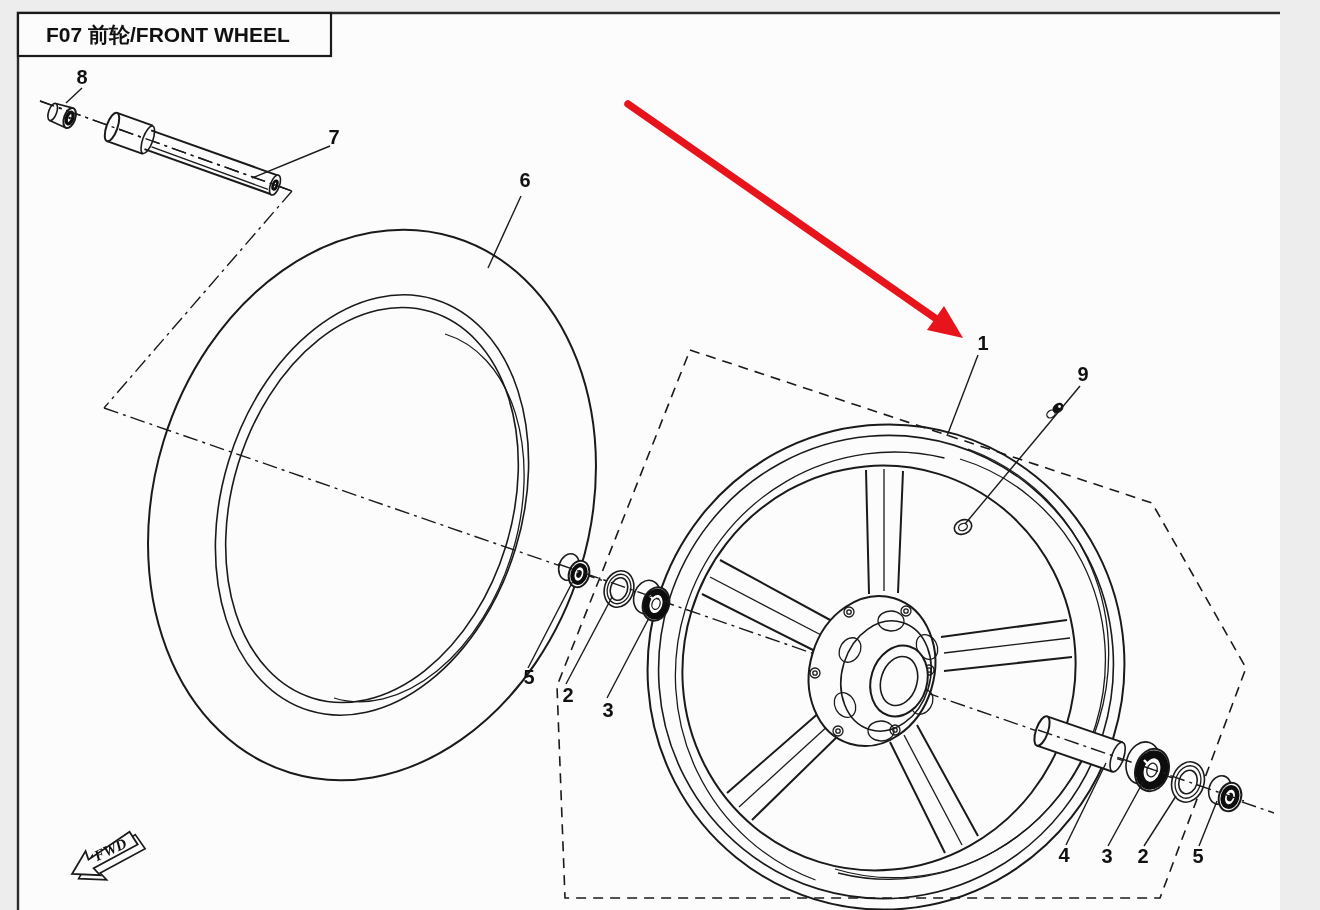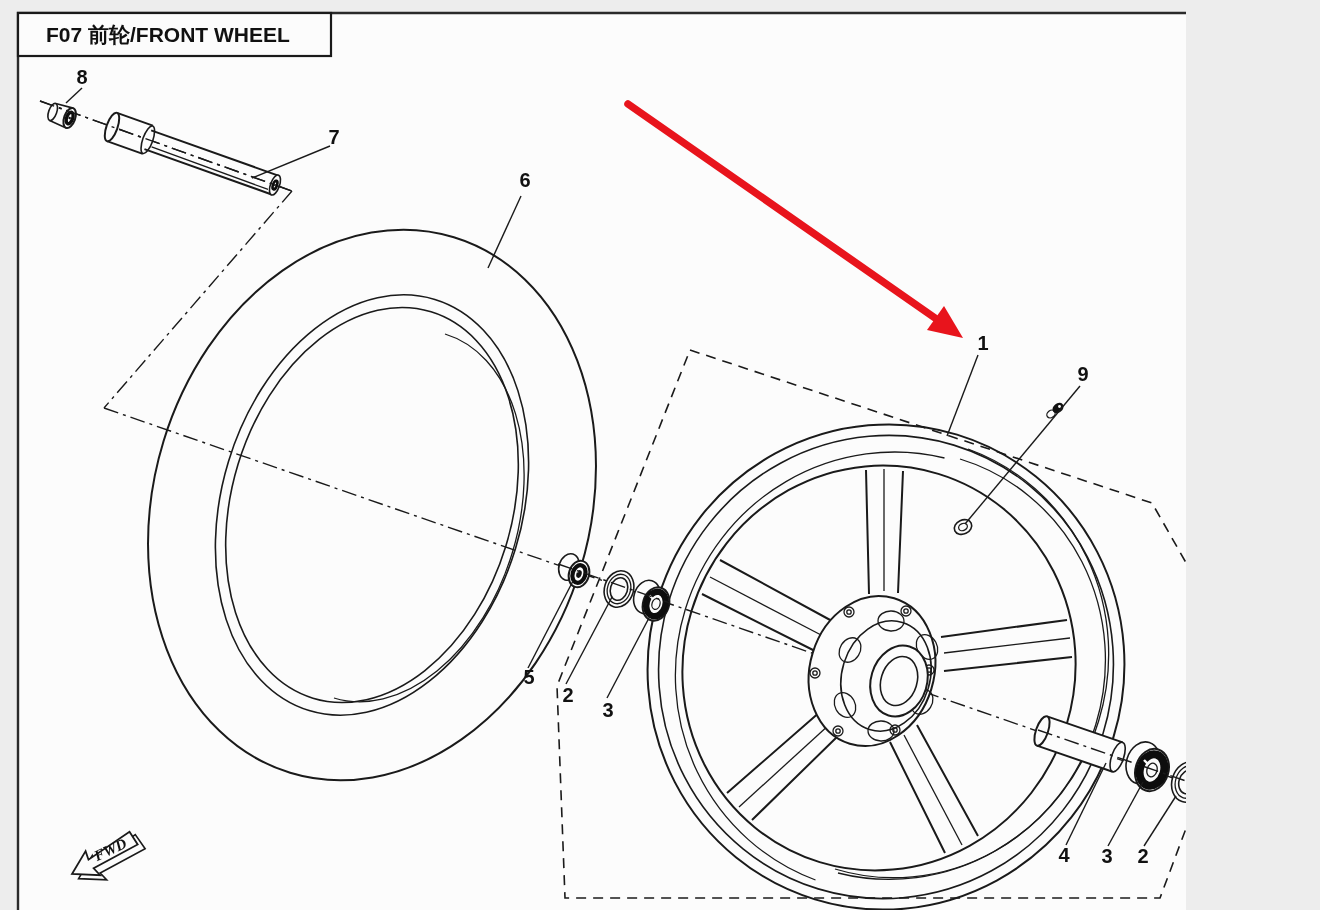--- a/index.html
+++ b/index.html
@@ -1,16 +1,16 @@
 <!DOCTYPE html>
 <html><head>
 <meta charset="utf-8">
 <style>
   html,body{margin:0;padding:0;background:#ededed;}
-  .stage{position:relative;width:1186px;height:910px;background:#ededed;overflow:hidden;
+  .stage{position:relative;width:1280px;height:910px;background:#ededed;overflow:hidden;
          font-family:"Liberation Sans",sans-serif;}
   svg{position:absolute;left:0;top:0;}
   .ln{stroke:#1a1a1a;fill:none;stroke-width:2;}
   .t16{stroke-width:1.6;}
   .t13{stroke-width:1.3;}
   .wfill{fill:#fcfcfc;}
   .dashdot{stroke:#1a1a1a;fill:none;stroke-width:1.4;stroke-dasharray:15 5 3 5;}
   .dashed{stroke:#1a1a1a;fill:none;stroke-width:1.6;stroke-dasharray:10 7;}
   .lead{stroke:#1a1a1a;fill:none;stroke-width:1.4;}
   .donut{fill:none;stroke:#0d0d0d;}

